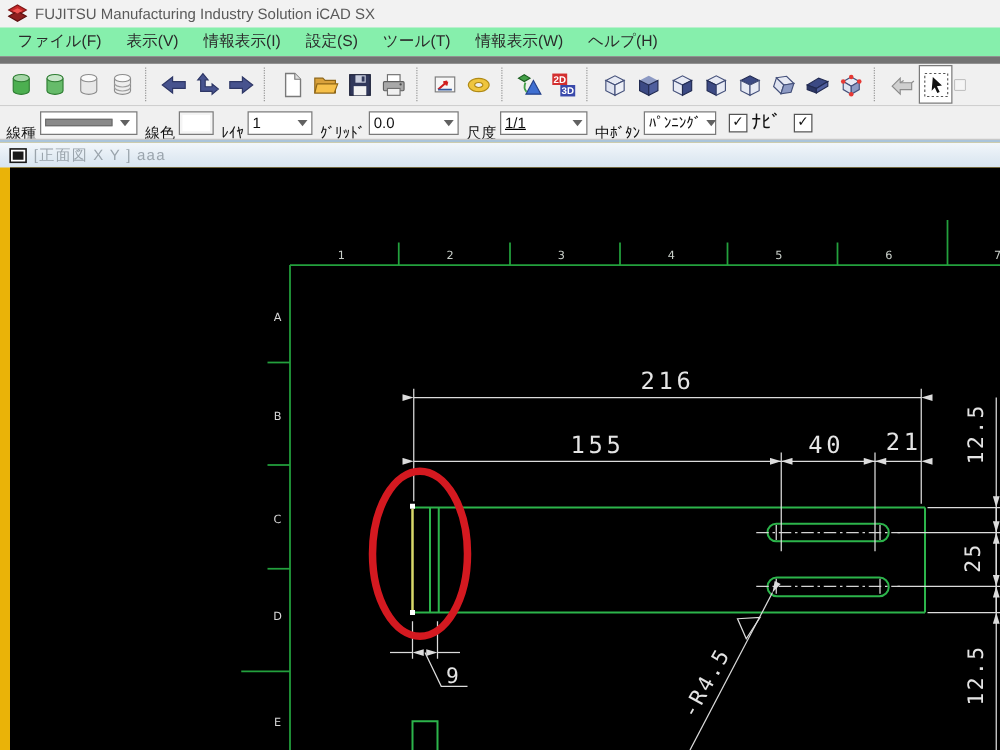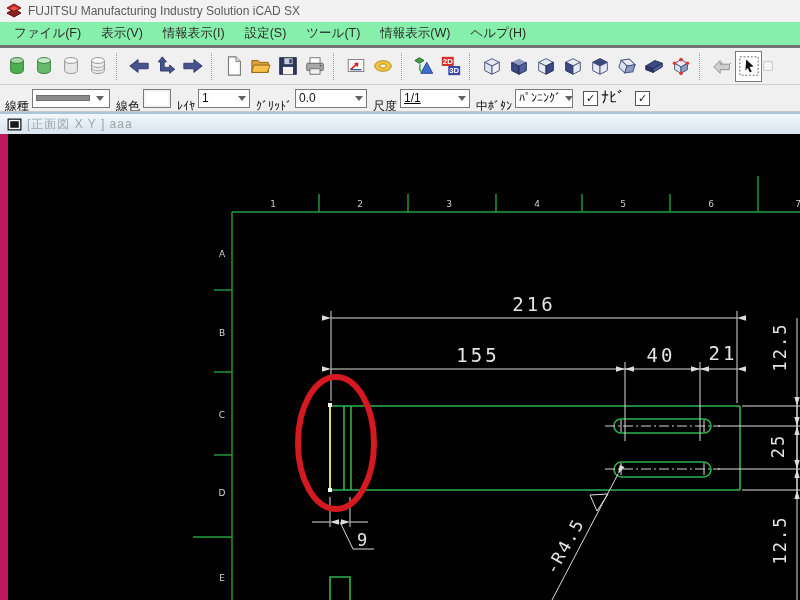--- a/index.html
+++ b/index.html
@@ -8,21 +8,21 @@
   
   .titlebar{position:absolute;left:0;top:0;width:800px;height:22px;background:#f2f2f2;
             display:flex;align-items:center;padding-left:6px;box-sizing:border-box;text-align:center;}
   .titlebar .title{font-size:12px;color:#5a5a5a;margin-left:6px;white-space:nowrap;}
   
   .menubar{position:absolute;left:0;top:22px;width:800px;height:23px;background:#86efac;
            display:flex;align-items:center;padding-left:4px;box-sizing:border-box;}
   .menuitem{font-size:12.5px;color:#2b2b2b;padding:3px 10px;cursor:default;}
   
   .toolbar{position:absolute;left:0;top:45px;width:800px;height:40px;background:#f0f0f0;
-           border-top:3px solid #737373;border-bottom:1px solid #cfcfcf;
+           border-top:6px solid #737373;border-bottom:1px solid #cfcfcf;
            display:flex;align-items:center;padding-left:3px;box-sizing:border-box;overflow:hidden;}
   .tbtn{width:25px;height:29px;display:flex;align-items:center;justify-content:center;
         border:1px solid transparent;flex:0 0 auto;}
   .tbtn.pressed{background:#ffffff;border:1px solid #7a7a7a;}
   .tsep{flex:0 0 auto;width:4px;height:27px;border-left:1px dotted #9b9b9b;margin:0 4px 0 5px;}
   
   .fieldbar{position:absolute;left:0;top:85px;width:800px;height:27px;background:#f0f0f0;
             border-bottom:1px solid #c8c8c8;display:flex;align-items:center;
             padding-left:5px;box-sizing:border-box;overflow:hidden;white-space:nowrap;}
   .flabel{font-size:12px;color:#111;margin:16px 3px 0 6px;flex:0 0 auto;}
@@ -31,21 +31,21 @@
   .combo .val{font-size:12px;color:#111;flex:1;}
   .combo .chev{width:0;height:0;border-left:4px solid transparent;border-right:4px solid transparent;
                border-top:5px solid #616161;margin-left:4px;flex:0 0 auto;}
   .lineswatch{width:52px;height:4px;background:#8a8a8a;border:1px solid #6f6f6f;margin-right:2px;}
   .colorwell{width:26px;height:17px;background:#ffffff;border:1px solid #7a7a7a;box-shadow:inset 0 0 0 2px #f4f4f4;}
   .chk{display:flex;align-items:center;margin-left:10px;flex:0 0 auto;}
   .chk .box{width:13px;height:13px;background:#fff;border:1px solid #555;display:flex;
             align-items:center;justify-content:center;font-size:11px;color:#111;line-height:1;}
   .chk .clabel{font-size:16px;color:#111;margin-left:3px;}
   
-  .client{position:absolute;left:0;top:112px;width:800px;height:488px;background:#be185d;}
+  .client{position:absolute;left:0;top:112px;width:800px;height:488px;background:#eab308;}
   .tabstrip{position:absolute;left:0;top:0;width:800px;height:22px;
             background:linear-gradient(180deg,#f3f7fb 0%,#e3ecf4 55%,#d8e4ef 100%);
             border-top:2px solid #aac4da;display:flex;align-items:center;
             padding-left:7px;box-sizing:border-box;}
   .tabtitle{font-size:12px;color:#9aa4ac;margin-left:5px;letter-spacing:1px;}
   .canvaswrap{position:absolute;left:8px;top:22px;width:792px;height:466px;background:#000;}
   .canvaswrap svg{display:block;}
   
   .g{stroke:#23a03d;stroke-width:1.4;fill:none;}
   .gp{stroke:#2cb44b;stroke-width:1.6;fill:none;}

